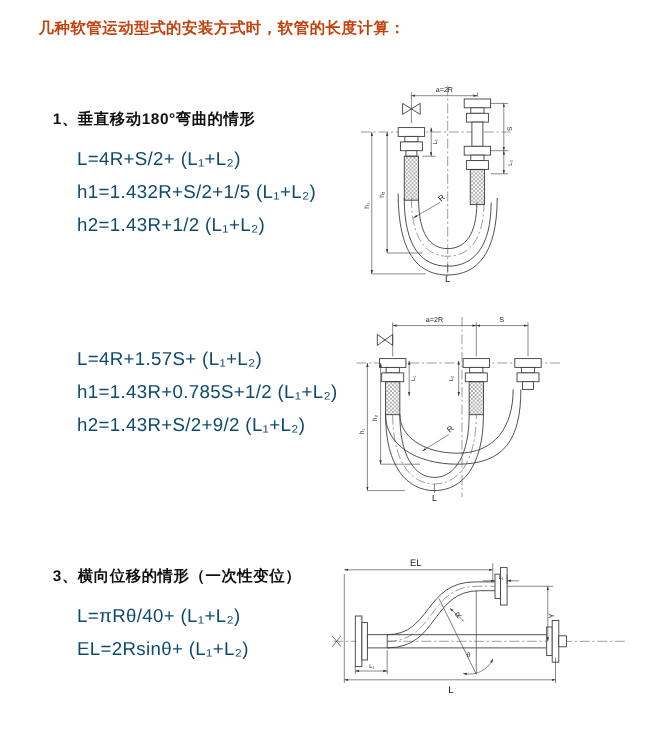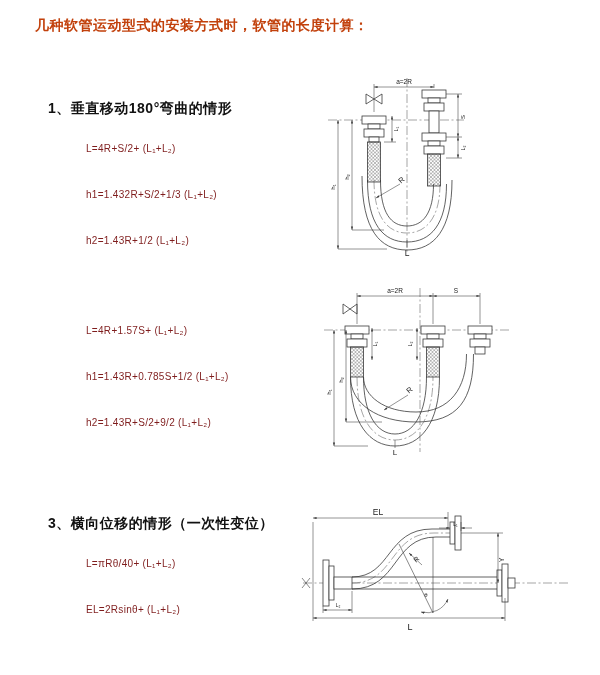--- a/index.html
+++ b/index.html
@@ -2,42 +2,42 @@
 <html><head>
 <meta charset="utf-8">
 <style>
   html,body{margin:0;padding:0;background:#fff;}
   .page{position:relative;width:600px;height:675px;background:#fff;overflow:hidden;
         font-family:"Liberation Sans","DejaVu Sans",sans-serif;color:#1a1a1a;}
   .title{position:absolute;left:35px;top:17px;font-size:14px;font-weight:700;letter-spacing:.5px;color:#c2410c;}
   .section{position:absolute;left:48px;}
   .sec-heading{font-size:14px;font-weight:600;color:#111;letter-spacing:.5px;margin:0;}
   .formulas{margin:12px 0 0 22px;}
-  .formula{margin:16px;font-size:10px;line-height:30px;letter-spacing:.3px;color:#7f1d1d;white-space:pre;}
+  .formula{margin:0;font-size:17px;line-height:30px;letter-spacing:.3px;color:#0c4a6e;white-space:pre;}
   .diagram{position:absolute;}
   svg{display:block;}
   svg text{font-family:"Liberation Sans","DejaVu Sans",sans-serif;fill:#222;}
   .ln{stroke:#3a3a3a;stroke-width:.8;fill:none;}
   .thin{stroke:#3a3a3a;stroke-width:.6;fill:none;}
   .cl{stroke:#6a6a6a;stroke-width:.6;fill:none;stroke-dasharray:9 2.5 2 2.5;}
   .fit{stroke:#3a3a3a;stroke-width:.8;fill:#fff;}
   .dim{stroke:#3a3a3a;stroke-width:.55;fill:none;}
 </style>
 </head>
 <body>
 
 <div class="page">
 
   <div class="title">几种软管运动型式的安装方式时，软管的长度计算：</div>
 
   <div class="section" style="top:100px;">
     <p class="sec-heading">1、垂直移动180°弯曲的情形</p>
     <div class="formulas">
       <p class="formula">L=4R+S/2+ (L₁+L₂)</p>
-      <p class="formula">h1=1.432R+S/2+1/3 (L₁+L₂)</p>
+      <p class="formula">h1=1.432R+S/2+1/5 (L₁+L₂)</p>
       <p class="formula">h2=1.43R+1/2 (L₁+L₂)</p>
     </div>
   </div>
 
   <div class="diagram" style="left:312px;top:72px;">
     <svg width="260" height="185" viewBox="0 0 260 185">
       <defs>
         <marker id="ar1" markerWidth="7" markerHeight="5" refX="6.5" refY="2" orient="auto-start-reverse">
           <path d="M0,0 L6.5,2 L0,4 z" fill="#3a3a3a"></path>
         </marker>

